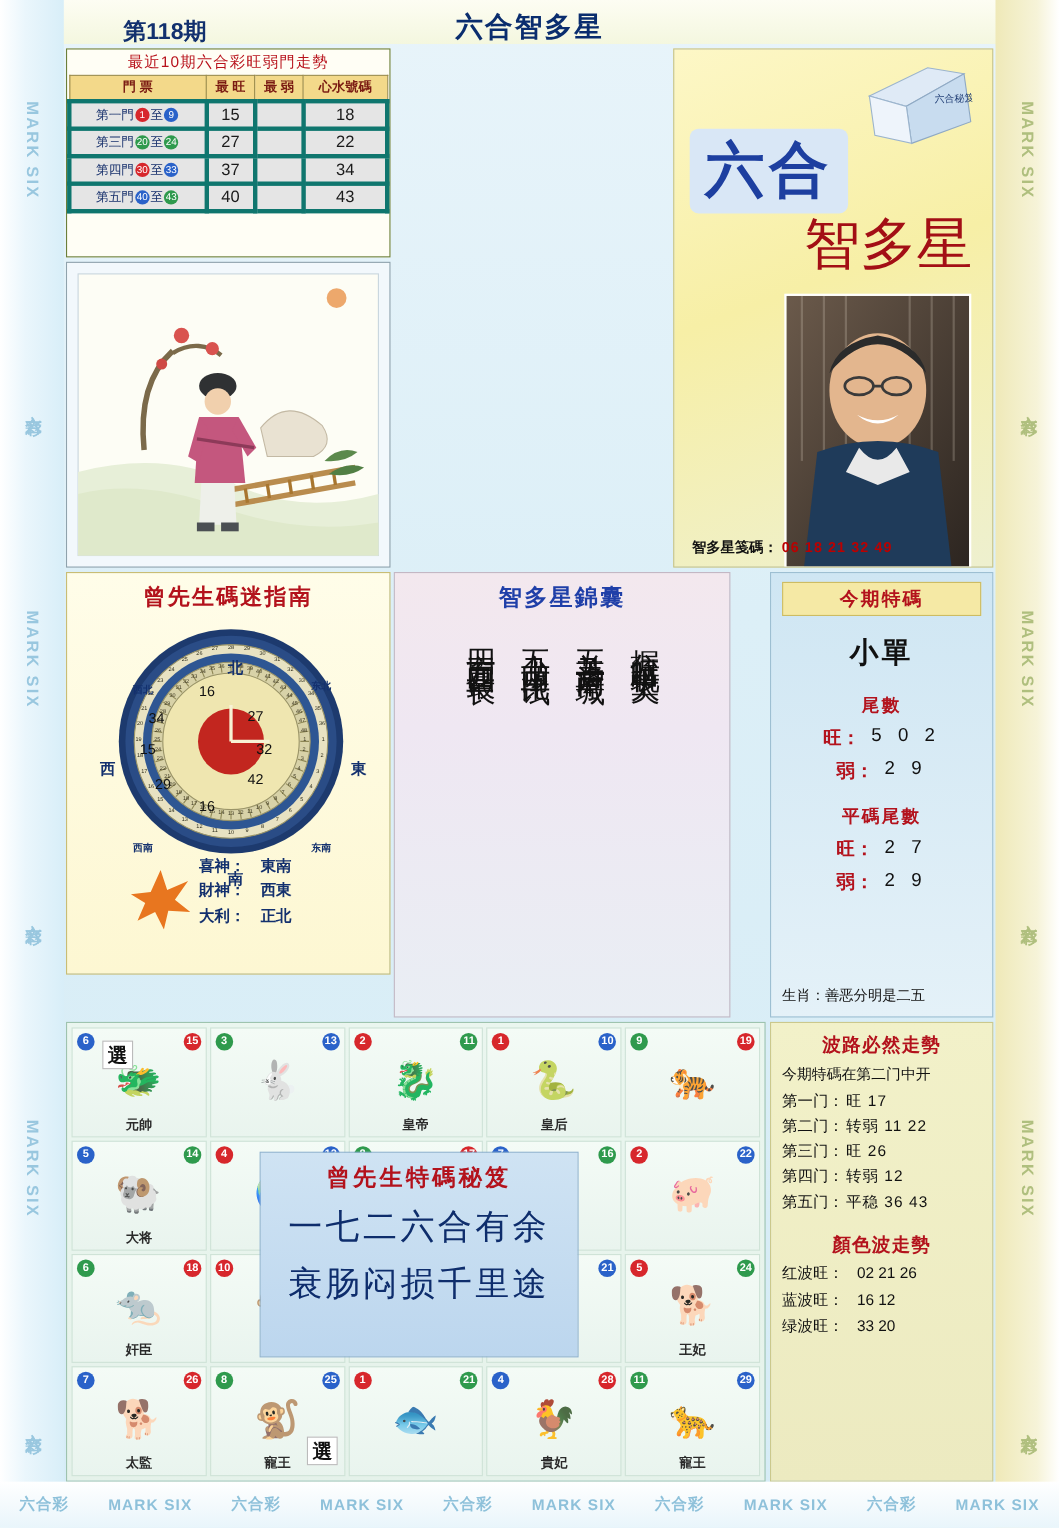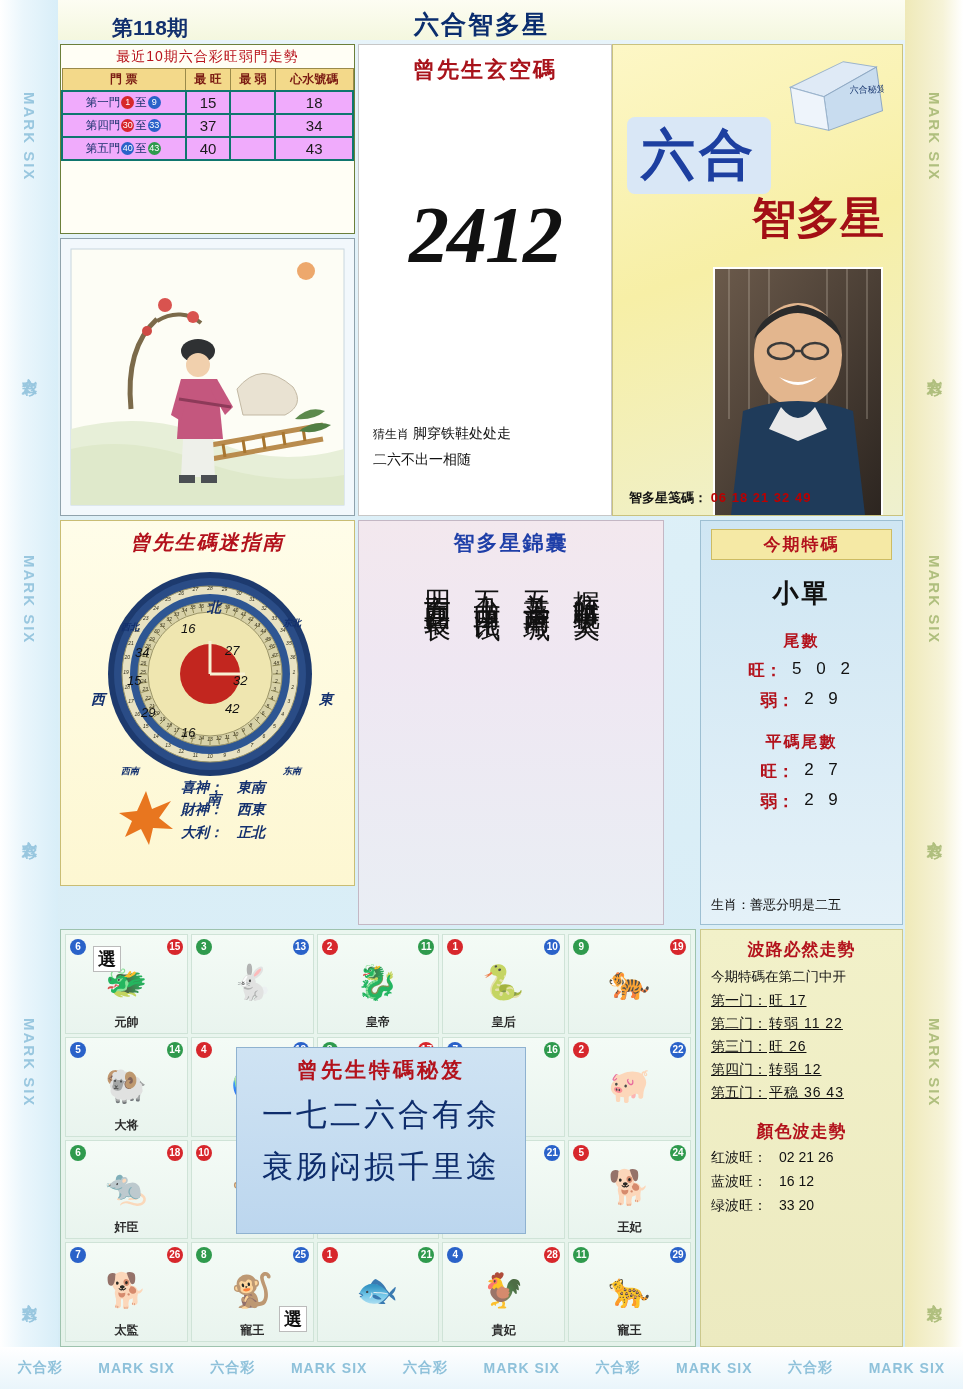--- a/index.html
+++ b/index.html
@@ -70,22 +70,22 @@
     text-align:center; font-size:14px; font-weight:normal;
     color:#b8121b; padding:3px 0 2px; letter-spacing:1px;
     background:linear-gradient(180deg,#fdf6d6,#f6ef be);
   }
   #trend table { width:100%; border-collapse:collapse; font-size:12px;}
   #trend th {
     background:#f3d98a; color:#7a1a12; font-weight:bold;
     border:1px solid #9a8a4a; padding:2px 0; font-size:12px;margin-left:48px;
   }
   #trend td {
-    border:2px solid #0f766e; text-align:center; padding:2px 0;
-    background:#f0abfc; color:#1b1b1b; font-size:13px;
+    border:4px solid #0f766e; text-align:center; padding:2px 0;
+    background:#e5e5e5; color:#1b1b1b; font-size:13px;
   }
   #trend td.gate { font-size:11.5px; color:#17306c; white-space:nowrap;}
   #trend td.num { font-size:15px; }
   .ball {
     display:inline-block; width:13px; height:13px; border-radius:50%;
     color:#fff; font-size:9px; line-height:13px; text-align:center;
     vertical-align:middle; margin:0 1px;
   }
   .b-red{background:#d7272c;} .b-blue{background:#2a62c9;} .b-green{background:#2f9a4d;}
   
@@ -122,21 +122,21 @@
     border:1px solid #c9c27e; overflow:hidden;
   }
   #master .big1 {
     position:absolute; left:14px; top:72px;
     font-size:54px; font-weight:bold; color:#1d3fa0;
     background:#d9e7f6; border-radius:8px; padding:2px 14px;
     letter-spacing:4px;
   }
   #master .zhi {
     position:absolute; right:18px; top:150px;
-    font-size:44px; font-weight:bold; color:#a30f15;
+    font-size:51px; font-weight:normal; color:#a30f15;
     line-height:1.05; text-align:left;
   }
   #photo {
     position:absolute; left:100px; top:222px; width:170px; height:250px;
     background:linear-gradient(180deg,#4a3c34,#2e2723);
     border:2px solid #fff; overflow:hidden;
   }
   #bookicon {
     position:absolute; right:18px; top:14px; width:96px; height:74px;
     transform:rotate(-8deg);
@@ -144,21 +144,20 @@
   #master .sig {
     position:absolute; left:16px; bottom:8px; font-size:13px; color:#111;
   }
   #master .sig b{color:#111;}
   #master .sig .nums{color:#b00; font-weight:bold; letter-spacing:1px;}
   
   #compass {
     left:60px; top:520px; width:295px; height:366px;
     background:linear-gradient(180deg,#fffde9,#fdf7d2);
     border:1px solid #c9bd74;
-    font-style:italic;
   }
   #compass .ttl{
     text-align:center; padding-top:8px; font-size:20px;
     font-weight:bold; color:#b3121c; letter-spacing:2px;
   }
   .cwrap{position:absolute; left:44px; top:48px; width:210px; height:210px;}
   .dir{position:absolute; font-size:14px; font-weight:bold; color:#13306e;}
   .luck{
     position:absolute; left:120px; bottom:42px;
     font-size:14px; line-height:1.6; color:#13306e; font-weight:bold;
@@ -268,21 +267,21 @@
   #waves {
     left:700px; top:929px; width:203px; height:418px;
     background:linear-gradient(180deg,#f2f1c9,#eceac0);
     border:1px solid #cbc88c; padding:8px 10px;
   }
   #waves .h{
     text-align:center; font-size:17px; font-weight:bold; color:#b3121c;
     letter-spacing:1px;
   }
   #waves .note{ font-size:13.5px; color:#111; margin:7px 0 6px; }
-  #waves .gl{ font-size:14px; color:#111; margin:5px 0; display:flex;text-decoration:underline; }
+  #waves .gl{ font-size:14px; color:#111; margin:5px 0; display:flex; }
   #waves .gl .k{ width:58px; }
   #waves .gl .v{ letter-spacing:1px; }
   #waves .h2{
     text-align:center; font-size:17px; font-weight:bold; color:#b3121c;
     margin-top:18px; letter-spacing:1px;
   }
   #waves .cl{ font-size:14px; color:#111; margin:6px 0; display:flex; }
   #waves .cl .k{ width:68px; }
 </style>
 </head>
@@ -329,20 +328,26 @@
           </tr>
         </thead>
       <tbody id="trend-body">
           <tr>
             <td class="gate"><span>第一門</span><span class="ball b-red">1</span>至<span class="ball b-blue">9</span></td>
             <td class="num">15</td>
             <td class="num"></td>
             <td class="num">18</td>
           </tr>
           <tr>
+            <td class="gate"><span>第三門</span><span class="ball b-green">20</span>至<span class="ball b-green">24</span></td>
+            <td class="num">27</td>
+            <td class="num"></td>
+            <td class="num">22</td>
+          </tr>
+          <tr>
             <td class="gate"><span>第四門</span><span class="ball b-red">30</span>至<span class="ball b-blue">33</span></td>
             <td class="num">37</td>
             <td class="num"></td>
             <td class="num">34</td>
           </tr>
           <tr>
             <td class="gate"><span>第五門</span><span class="ball b-blue">40</span>至<span class="ball b-green">43</span></td>
             <td class="num">40</td>
             <td class="num"></td>
             <td class="num">43</td>
@@ -389,29 +394,20 @@
         <rect x="118" y="236" width="16" height="8" fill="#4b4f53"></rect>
         <rect x="140" y="236" width="16" height="8" fill="#4b4f53"></rect>
         <path d="M118 160 L170 168" stroke="#8d3a59" stroke-width="3"></path>
       </g>
 
       <path d="M234 180 q14 -14 30 -8 q-12 10 -30 8" fill="#5c8a4c"></path>
       <path d="M238 192 q16 -12 32 -6 q-14 10 -32 6" fill="#517f44"></path>
     </svg>
   </div>
 
-  <div class="panel" id="codecard">
-    <div class="head">曾先生玄空碼</div>
-    <div id="bignum">2412</div>
-    <div id="riddle">
-      <span class="lab">猜生肖</span>
-      <span>脚穿铁鞋处处走</span><br>
-      <span>二六不出一相随</span>
-    </div>
-  </div>
 
   <div class="panel" id="master">
     <svg id="bookicon" viewBox="0 0 96 74">
       <polygon points="4,22 60,4 92,14 36,36" fill="#dfeaf6" stroke="#9bb4cd"></polygon>
       <polygon points="36,36 92,14 92,58 36,70" fill="#c8dcef" stroke="#8fa9c4"></polygon>
       <polygon points="4,22 36,36 36,70 4,58" fill="#eef4fb" stroke="#9bb4cd"></polygon>
       <text x="62" y="36" font-size="9" fill="#1c3a72" transform="rotate(6 62 36)">六合秘笈</text>
     </svg>
     <div class="big1">六合</div>
     <div class="zhi">智多星</div>

